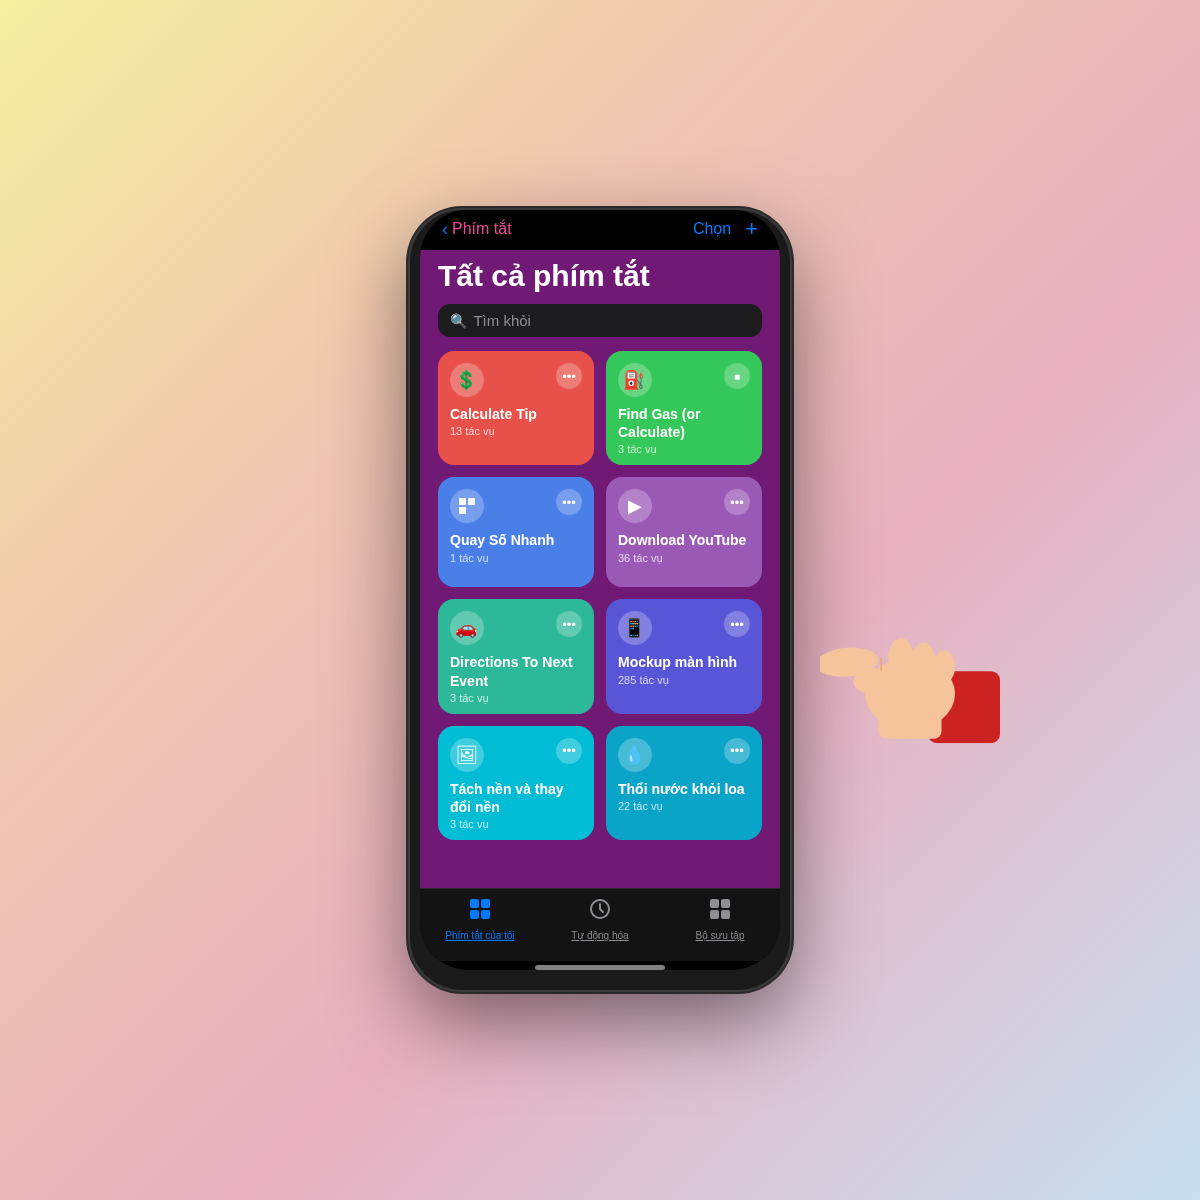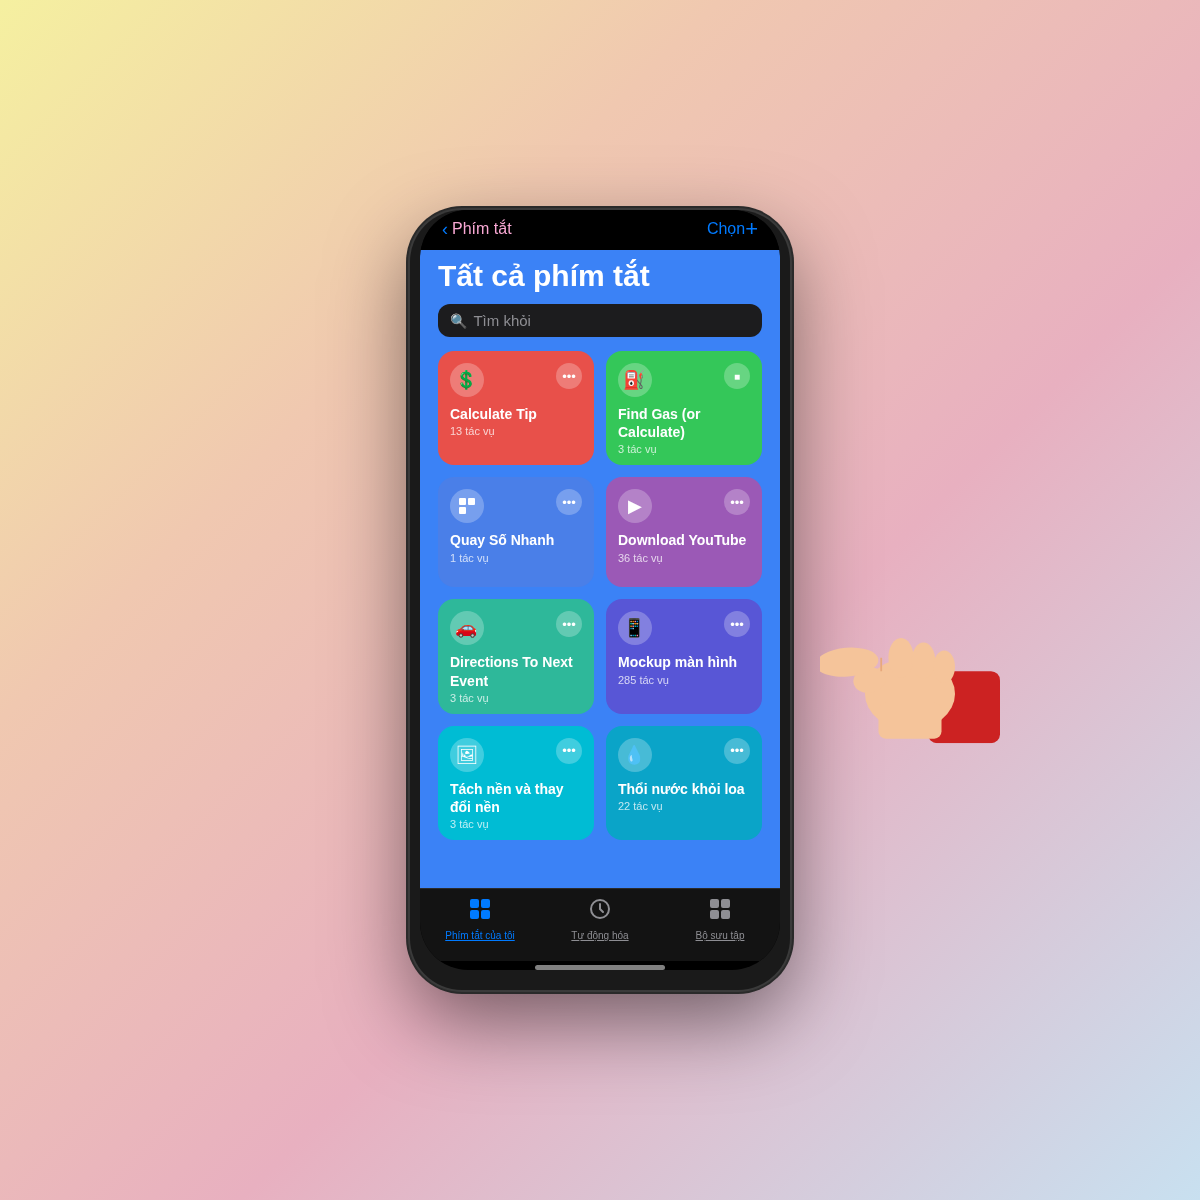--- a/index.html
+++ b/index.html
@@ -148,41 +148,42 @@
       font-size: 16px;
       cursor: pointer;
     }
     .nav-back-chevron {
       font-size: 18px;
       color: #007AFF;
       font-weight: 300;
     }
     .nav-back-text {
       font-size: 16px;
-      color: #f9a8d4;
+      color: #ec4899;
     }
     .nav-actions {
       display: flex;
+      gap: 14px;
       align-items: center;
     }
     .nav-action-btn {
       color: #007AFF;
       font-size: 16px;
       cursor: pointer;
     }
     .nav-plus-btn {
       color: #007AFF;
       font-size: 22px;
       cursor: pointer;
       font-weight: 300;
     }
     
     .main-content {
       flex: 1;
-      background: #3b82f6;
+      background: #701a75;
       padding: 0 18px;
       overflow: hidden;
     }
     .page-title {
       font-size: 30px;
       font-weight: 800;
       color: #fff;
       padding: 8px 0 10px;
       line-height: 1.2;
     }

